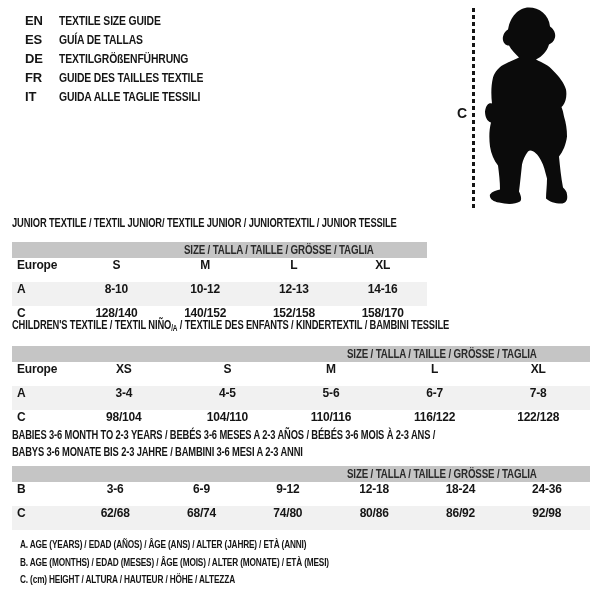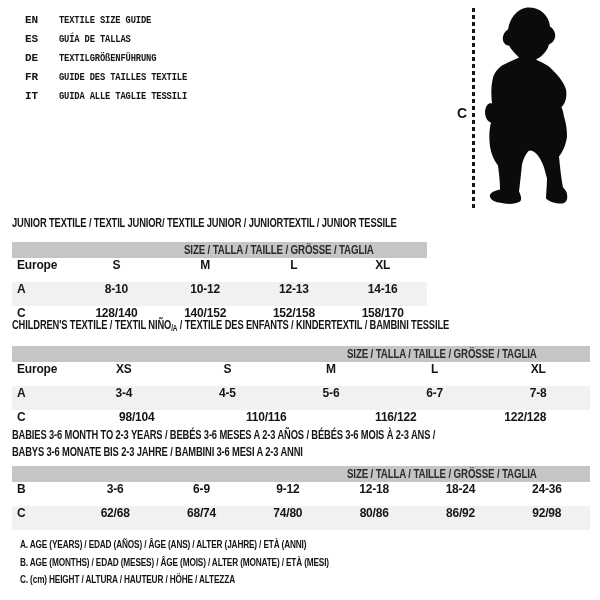--- a/index.html
+++ b/index.html
@@ -7,21 +7,21 @@
         font-family:"Liberation Sans","DejaVu Sans",sans-serif;color:var(--text,#151515);
         font-weight:bold;letter-spacing:-0.2px;}
   
   .cx72,.cx75,.cx78,.cx80{display:inline-block;transform-origin:0 50%;white-space:nowrap;}
   .cx72{transform:scaleX(0.72);}
   .cx75{transform:scaleX(0.75);}
   .cx78{transform:scaleX(0.78);}
   .cx80{transform:scaleX(0.80);}
   
   .lang-list{position:absolute;left:25px;top:11px;}
-  .lang-row{display:flex;height:19px;line-height:19px;font-size:11px;font-family:Liberation Mono, monospace;}
+  .lang-row{display:flex;height:19px;line-height:19px;font-size:13px;}
   .lang-code{width:34px;}
   
   .measure-line{position:absolute;left:472px;top:8px;width:3px;height:201px;
     background:repeating-linear-gradient(to bottom,#151515 0 4px,transparent 4px 7px);}
   .measure-label{position:absolute;left:457px;top:105px;font-size:14px;}
   .baby{position:absolute;left:479px;top:5px;width:92px;height:203px;}
   .baby path{fill:#0b0b0b;}
   
   .section{position:absolute;left:12px;}
   .sec-0{top:214px;width:415px;}
@@ -133,20 +133,21 @@
           <span class="lbl">A</span>
           <span class="val">3-4</span>
           <span class="val">4-5</span>
           <span class="val">5-6</span>
           <span class="val">6-7</span>
           <span class="val">7-8</span>
         </div>
         <div class="trow">
           <span class="lbl">C</span>
           <span class="val">98/104</span>
+          <span class="val">104/110</span>
           <span class="val">110/116</span>
           <span class="val">116/122</span>
           <span class="val">122/128</span>
         </div>
       </div>
       <div class="section sec-2">
         <div class="tbl-title"><span class="cx72">BABIES 3-6 MONTH TO 2-3 YEARS / BEBÉS 3-6 MESES A 2-3 AÑOS / BÉBÉS 3-6 MOIS À 2-3 ANS /</span></div>
         <div class="tbl-title"><span class="cx72">BABYS 3-6 MONATE BIS 2-3 JAHRE / BAMBINI 3-6 MESI A 2-3 ANNI</span></div>
         <div class="size-bar"><span class="cx78">SIZE / TALLA / TAILLE / GRÖSSE / TAGLIA</span></div>
         <div class="trow">

